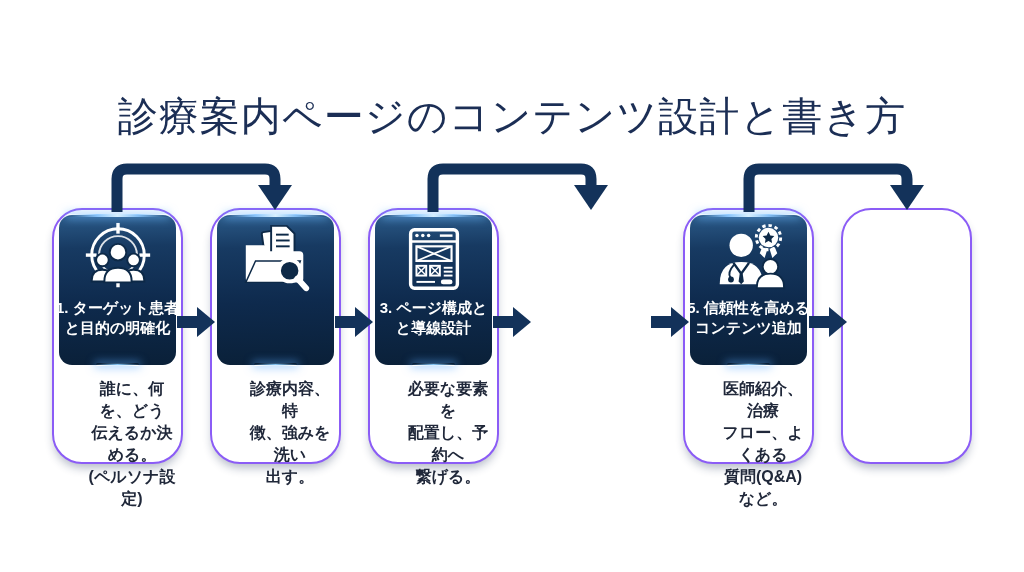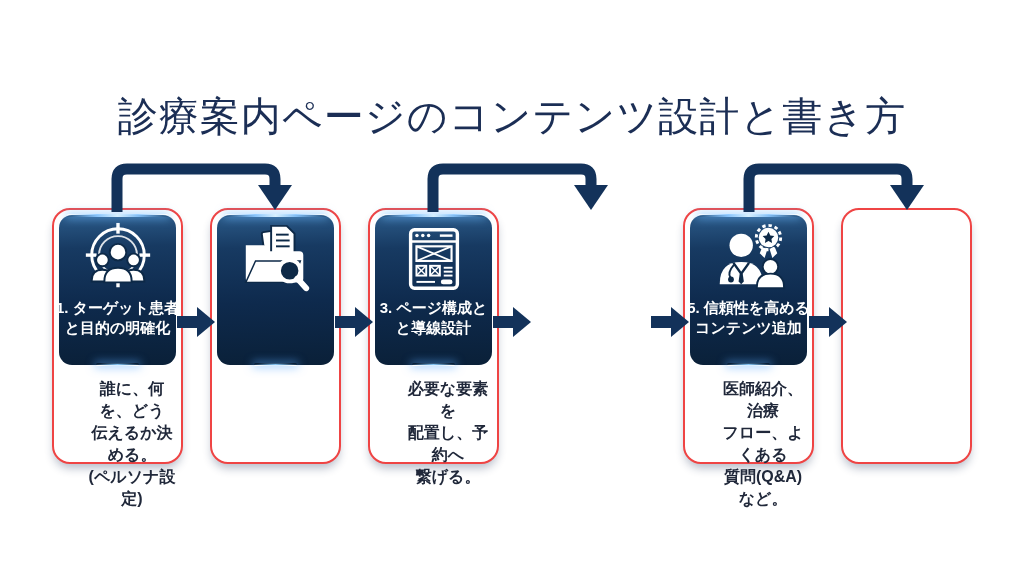--- a/index.html
+++ b/index.html
@@ -10,21 +10,21 @@
   #canvas{position:relative;width:1024px;height:572px;background:#ffffff;}
 
   .page-title{
     position:absolute;top:54px;left:0;width:1024px;text-align:center;
     font-size:40px;font-weight:400;color:#1b2e55;letter-spacing:1px;line-height:1.1;margin-top:40px;
   }
 
   
   .card{
     position:absolute;top:208px;width:131px;height:256px;box-sizing:border-box;
-    background:#ffffff;border:2px solid #ef4444;border-radius:18px;
+    background:#ffffff;border:2px solid #8b5cf6;border-radius:30px;
     box-shadow:0 6px 10px -2px rgba(25,45,85,.32);
     z-index:2;
   }
   .panel{
     position:relative;margin:5px 5px 0 5px;height:150px;border-radius:13px;
     background:linear-gradient(178deg,#2b5a88 0%,#173a62 22%,#0e2a4d 58%,#0a2038 100%);
     display:flex;flex-direction:column;align-items:center;
   }
   .glow-top{
     position:absolute;top:-1px;left:8px;right:8px;height:3px;border-radius:3px;
@@ -132,20 +132,23 @@
         </g>
         <line x1="39" y1="14" x2="52" y2="14" stroke="#0d2947" stroke-width="2"></line>
         <line x1="39" y1="20" x2="53" y2="20" stroke="#0d2947" stroke-width="2"></line>
         <line x1="39" y1="26" x2="53" y2="26" stroke="#0d2947" stroke-width="2"></line>
         <path d="M8,25 h19 l6,6 h30 q4,0 4,4 v24 q0,4 -4,4 H12 q-4,0 -4,-4 z" fill="#fff"></path>
         <path d="M8,63 l10,-22 h46 l-8,22 z" fill="#fff" stroke="#0d2947" stroke-width="1.5"></path>
         <circle cx="53" cy="51" r="11" fill="#0d2947" stroke="#fff" stroke-width="4"></circle>
         <line x1="61" y1="59" x2="70" y2="69" stroke="#fff" stroke-width="6" stroke-linecap="round"></line>
       </svg>
     </div>
+    <div class="step-desc">診療内容、特
+徴、強みを洗い
+出す。</div>
   </div>
 
   <div class="card" style="left:368px">
     <div class="panel">
       <div class="glow-top"></div>
       <div class="glow-bottom"></div>
       <svg class="step-icon" width="76" height="76" viewBox="0 0 78 78">
         <rect x="15" y="9" width="48" height="60" rx="4" fill="none" stroke="#fff" stroke-width="3.5"></rect>
         <line x1="15" y1="21" x2="63" y2="21" stroke="#fff" stroke-width="2.5"></line>
         <circle cx="21.5" cy="15" r="1.8" fill="#fff"></circle>

